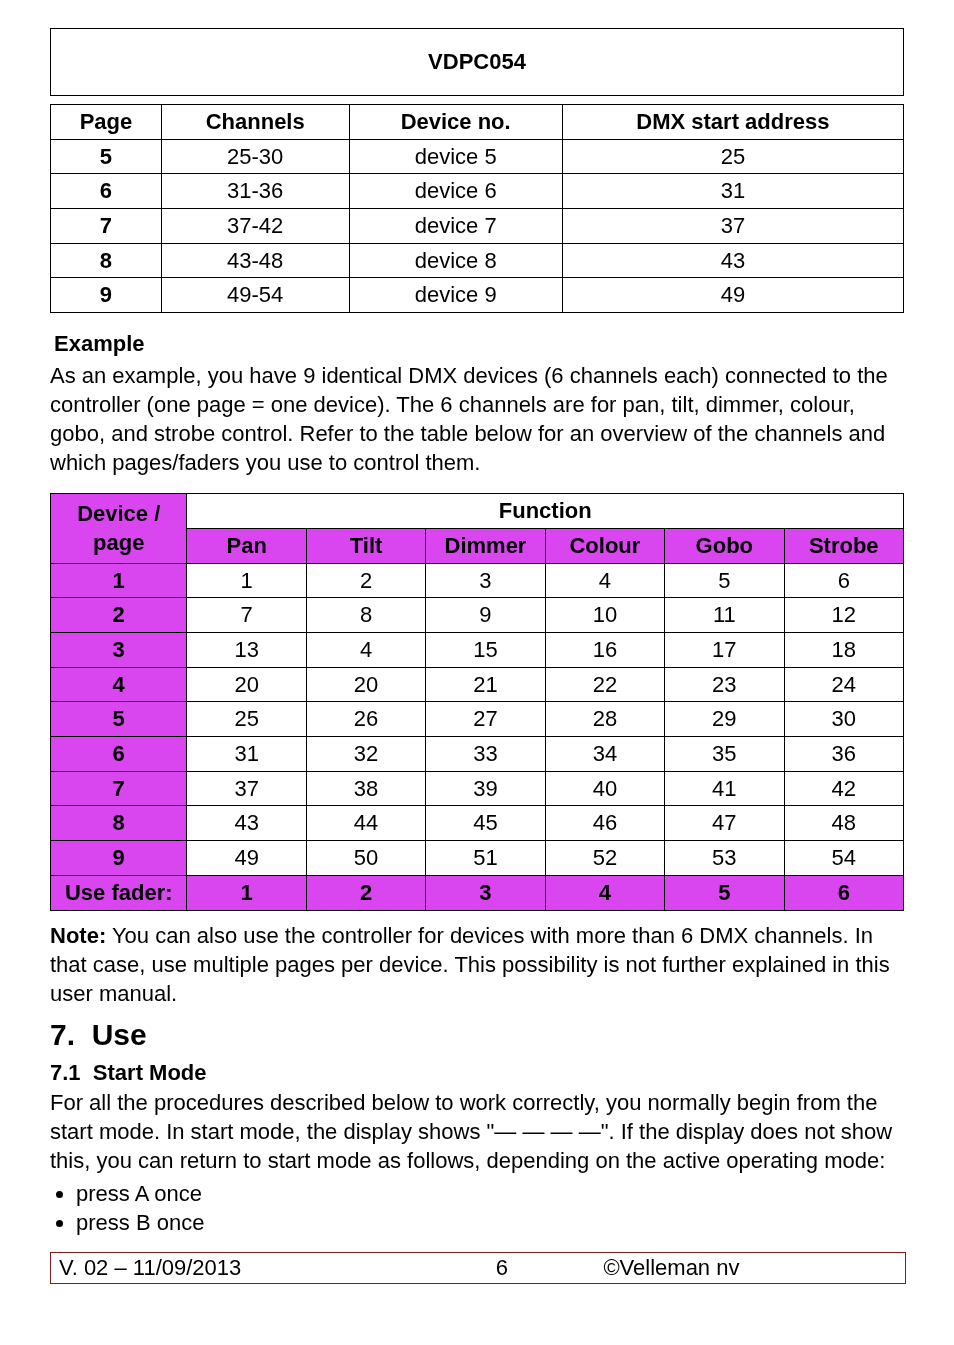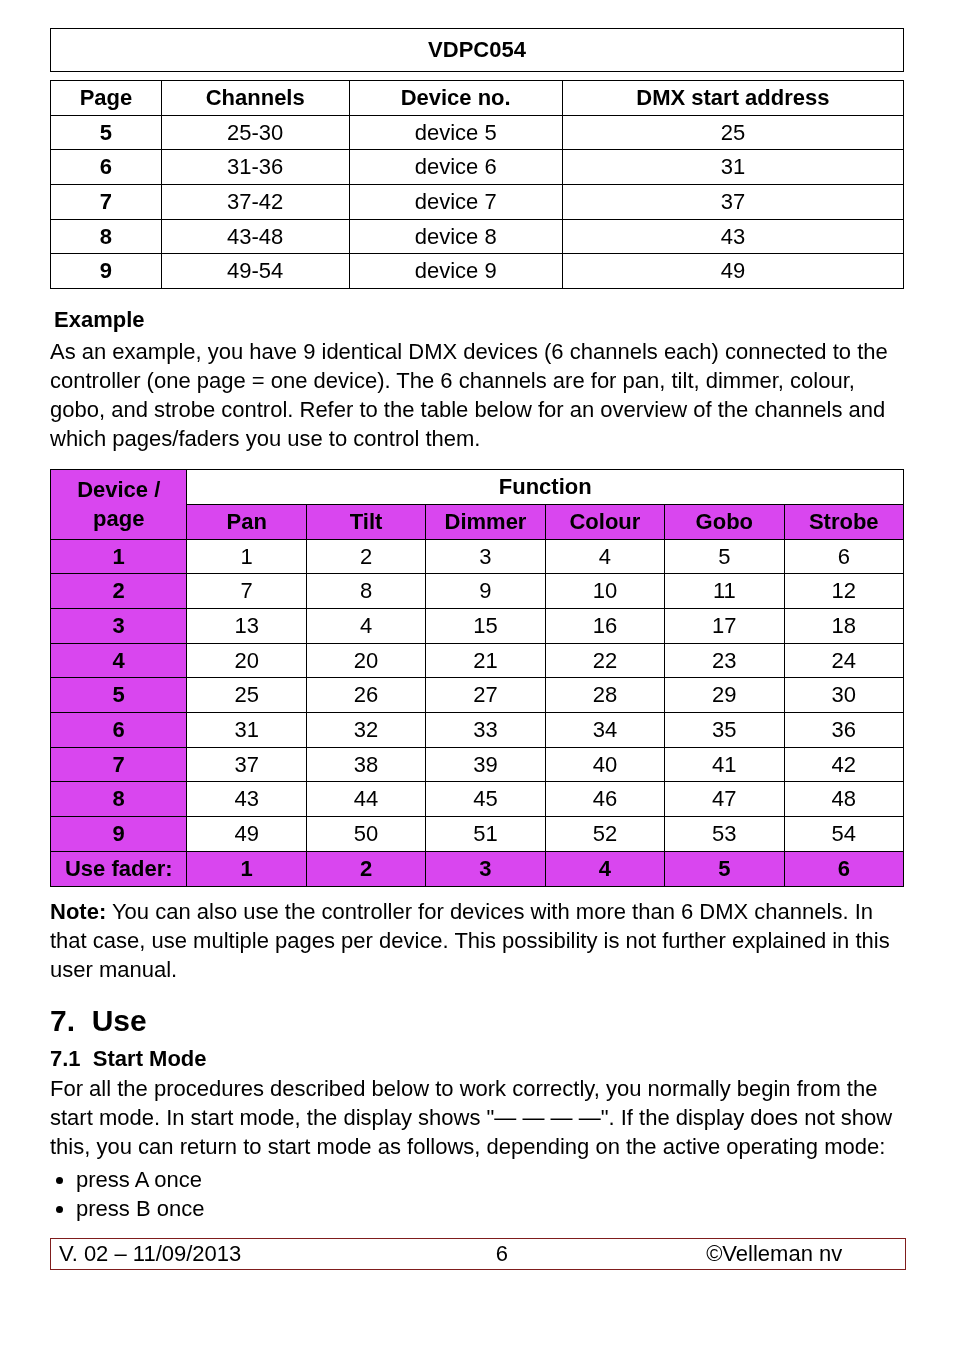--- a/index.html
+++ b/index.html
@@ -1,36 +1,36 @@
 <!DOCTYPE html>
 <html><head>
 <meta charset="utf-8">
 <style>
   html,body{margin:0;padding:0;background:#fff;color:#000;font-family:Verdana,Geneva,sans-serif}
   .page{width:954px;margin:0 auto;padding:28px 50px 20px 50px;box-sizing:border-box}
-  .title-frame{border:1px solid #000;font-weight:700;font-size:22px;text-align:center;padding:8px 0;margin:0 0 8px 0}
+  .title-frame{border:1px solid #000;font-weight:700;font-size:22px;text-align:center;padding:20px 0;margin:0 0 8px 0}
   table{border-collapse:collapse;width:100%}
   td,th{border:1px solid #000;padding:2px 6px;font-size:22px;line-height:1.35;text-align:center;font-weight:400}
   th{font-weight:700}
   .sec-h{font-weight:700;font-size:22px;margin:18px 0 4px 4px}
   .body-p{font-size:22px;line-height:1.32;margin:0 0 16px 0}
   .t2{width:100%}
   .t2 td,.t2 th{font-size:22px}
   .t2 .hd td{font-weight:700}
   .t2 .shade{background:#d946ef}
-  .note{font-size:22px;line-height:1.32;margin:10px 0 20px 0}
+  .note{font-size:22px;line-height:1.32;margin:10px 0 10px 0}
   .h-num{font-weight:700;font-size:30px;margin:8px 0 2px 0}
   .h-sub{font-weight:700;font-size:22px;margin:8px 0 2px 0}
   ul.dots{margin:4px 0 14px 0;padding-left:26px;font-size:22px;line-height:1.35}
   ul.dots li{margin:0;padding:0;list-style-type:disc}
   .footer{border:1px solid #7f1d1d;width:100%;display:flex;font-size:22px}
   .footer>span{padding:2px 8px}
   .footer .l{flex:0 0 40%}
   .footer .c{flex:0 0 20%;text-align:center}
-  .footer .r{flex:0 0 40%;text-align:center}
+  .footer .r{flex:0 0 40%;text-align:left}
 </style>
 </head>
 <body>
 
 <div class="page">
 
   <div class="title-frame">
     <span>VDPC054</span>
   </div>
 

